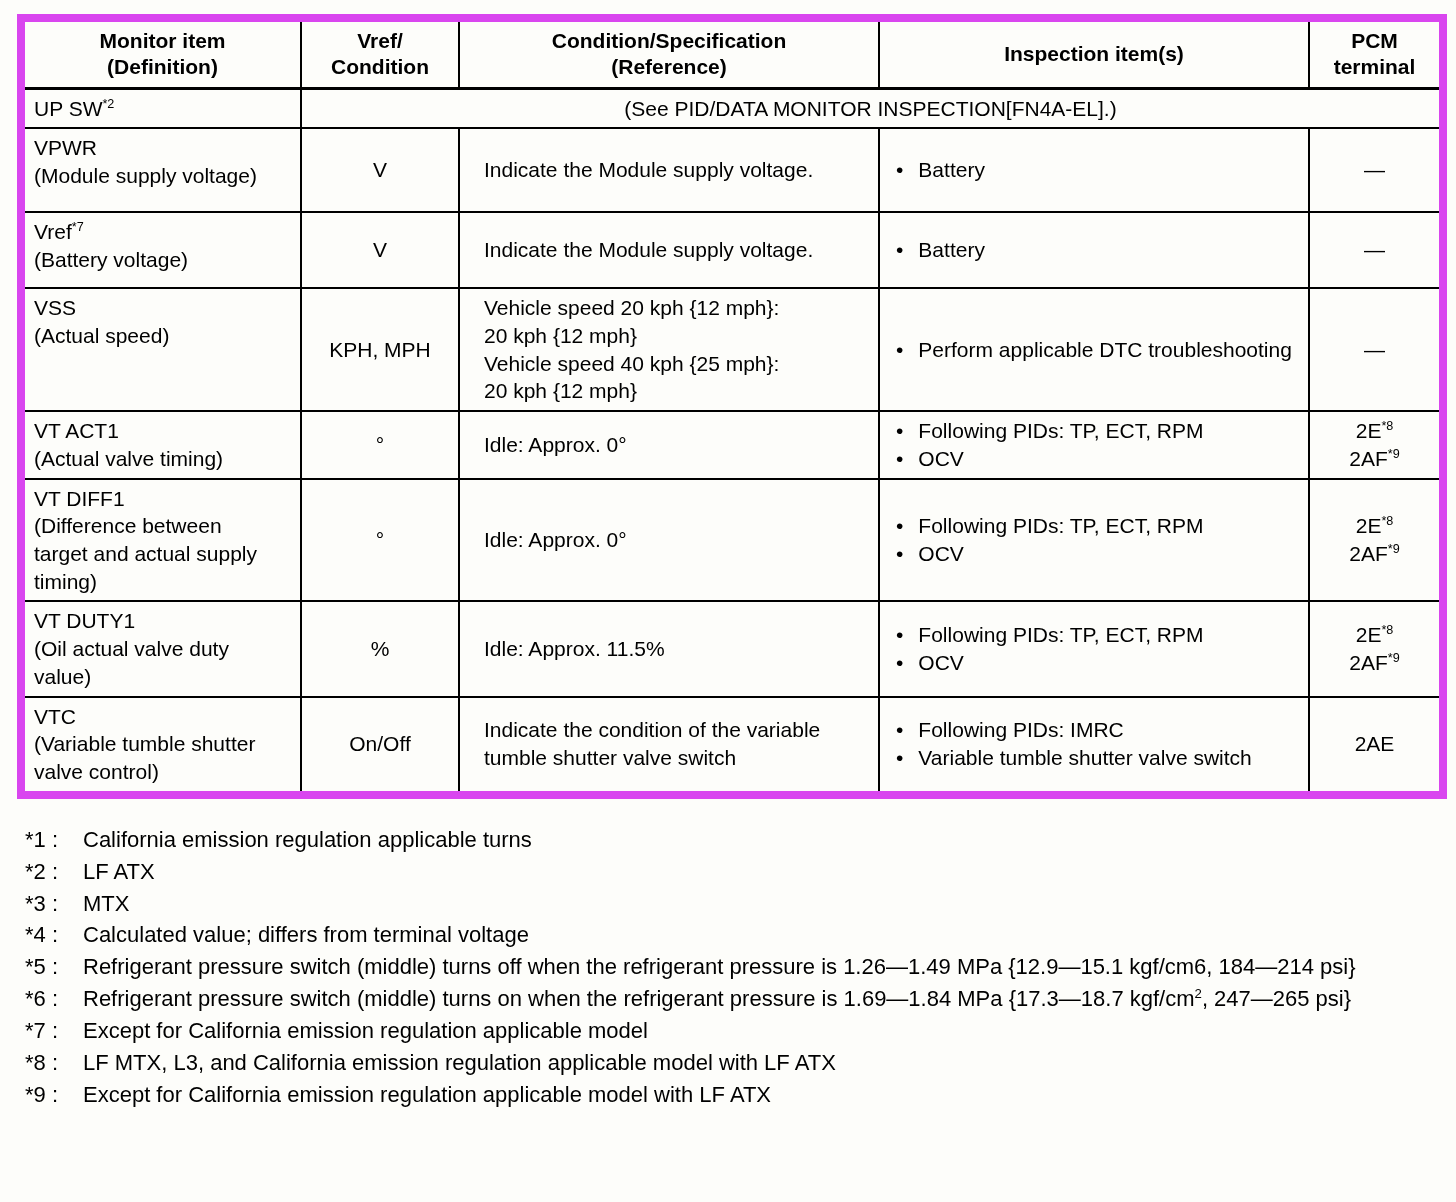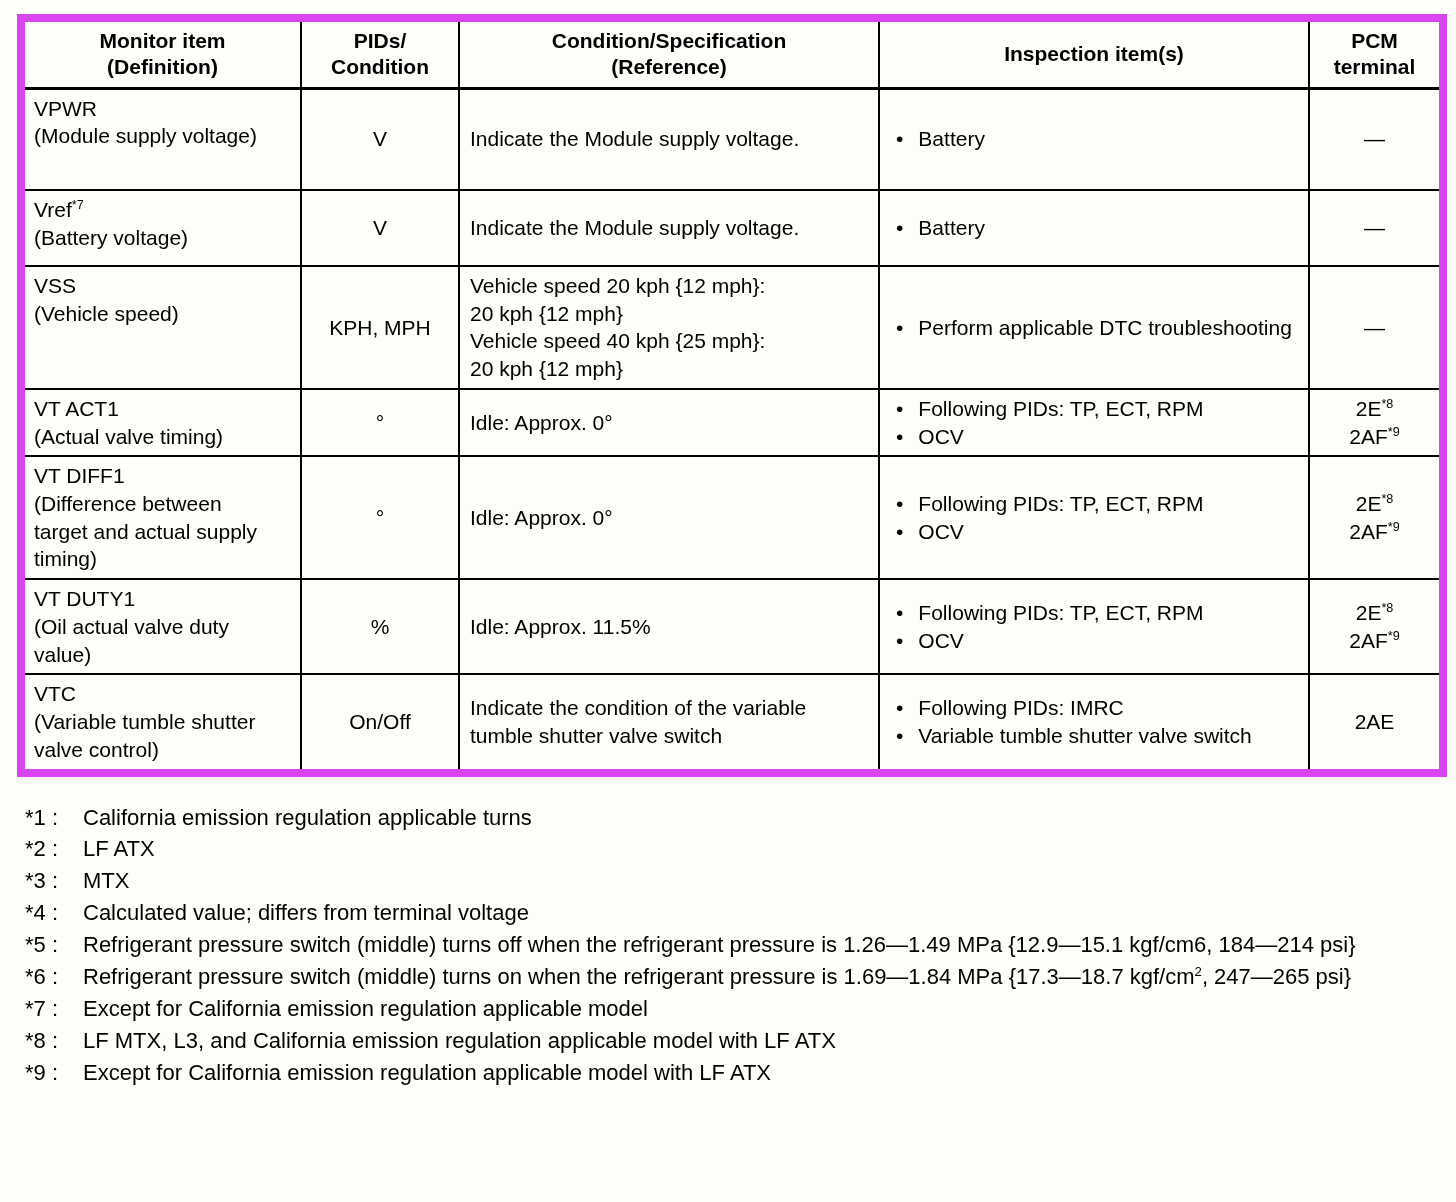--- a/index.html
+++ b/index.html
@@ -31,35 +31,35 @@
   thead th {
     font-weight: bold;
     text-align: center;
     border-bottom: 3px solid #000;
     padding: 6px 4px;
     line-height: 1.25;
   }
 
   .rh-header { height: 70px; }
   .rh-upsw   { height: 36px; }
-  .rh-vpwr   { height: 102px; }
+  .rh-vpwr   { height: 84px; }
   .rh-vref   { height: 76px; }
   .rh-vss    { height: 115px; }
   .rh-vtact  { height: 66px; }
   .rh-vtdiff { height: 119px; }
   .rh-vtduty { height: 87px; }
   .rh-vtc    { height: 90px; }
 
   .c-monitor {
     text-align: left;
     vertical-align: top;
     padding: 5px 38px 5px 9px;
   }
   .c-unit { text-align: center; }
-  .c-cond { text-align: left; padding: 5px 10px; }
+  .c-cond { text-align: left; padding: 5px 24px; }
   .c-insp { text-align: left; padding: 5px 10px 5px 16px; }
   .c-pcm  { text-align: center; }
   .c-span { text-align: center; }
 
   .pre { white-space: pre-line; }
 
   .item { display: flex; gap: 15px; align-items: flex-start; }
   .bullet { flex: 0 0 auto; }
 
   sup { font-size: 60%; vertical-align: super; line-height: 0; }
@@ -87,38 +87,44 @@
       <col style="width:430px">
       <col style="width:134px">
     </colgroup>
     <thead>
       <tr class="rh-header">
         <th>
           <div>Monitor item</div>
           <div>(Definition)</div>
         </th>
         <th>
-          <div>PIDs/</div>
+          <div>Vref/</div>
           <div>Condition</div>
         </th>
         <th>
           <div>Condition/Specification</div>
           <div>(Reference)</div>
         </th>
         <th>
           <div>Inspection item(s)</div>
         </th>
         <th>
           <div>PCM</div>
           <div>terminal</div>
         </th>
       </tr>
     </thead>
     <tbody>
 
+      <tr class="rh-upsw">
+        <td class="c-monitor">
+          <span>UP SW</span><sup>*2</sup>
+        </td>
+        <td colspan="4" class="c-span">(See PID/DATA MONITOR INSPECTION[FN4A-EL].)</td>
+      </tr>
 
       <tr class="rh-vpwr">
         <td class="c-monitor pre">VPWR
 (Module supply voltage)</td>
         <td class="c-unit">V</td>
         <td class="c-cond pre">Indicate the Module supply voltage.</td>
         <td class="c-insp">
           <div class="item">
             <span class="bullet">•</span>
             <span>Battery</span>
@@ -142,21 +148,21 @@
             <span>Battery</span>
           </div>
         </td>
         <td class="c-pcm">
           <div><span>—</span></div>
         </td>
       </tr>
 
       <tr class="rh-vss">
         <td class="c-monitor pre">VSS
-(Vehicle speed)</td>
+(Actual speed)</td>
         <td class="c-unit">KPH, MPH</td>
         <td class="c-cond pre">Vehicle speed 20 kph {12 mph}:
 20 kph {12 mph}
 Vehicle speed 40 kph {25 mph}:
 20 kph {12 mph}</td>
         <td class="c-insp">
           <div class="item">
             <span class="bullet">•</span>
             <span>Perform applicable DTC troubleshooting</span>
           </div>

